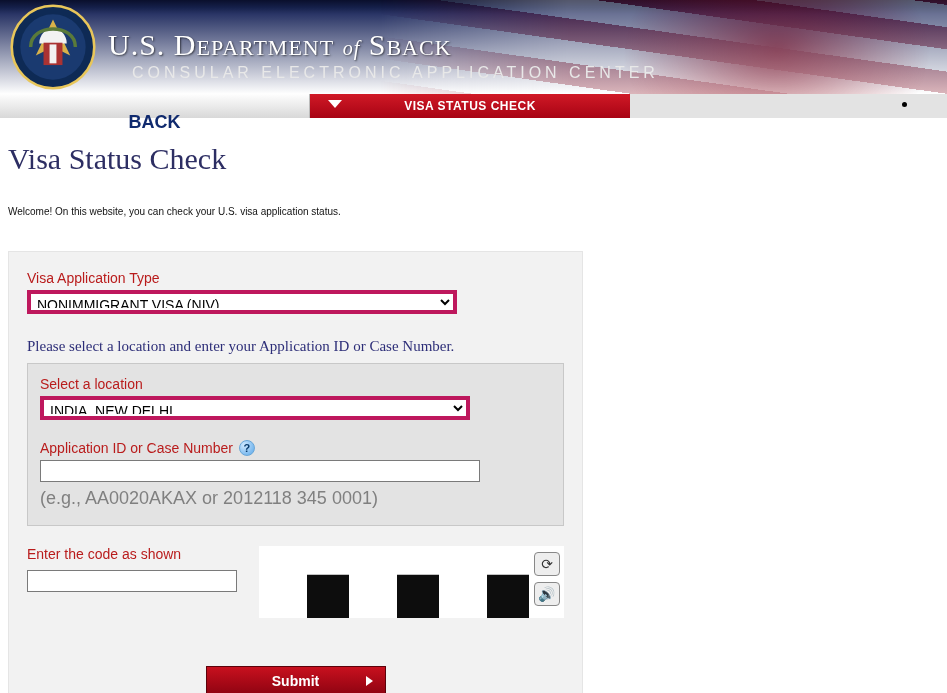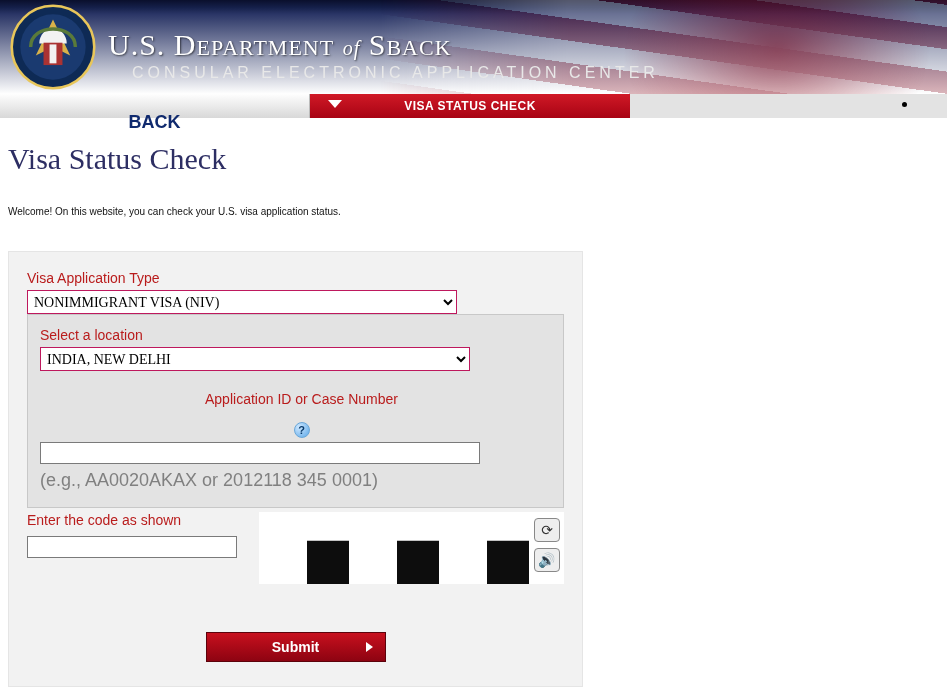--- a/index.html
+++ b/index.html
@@ -84,40 +84,40 @@
   .welcome { font-size:10px; color:#111; margin-bottom:34px;}
   .form-panel {
     width: 575px;
     background:#f2f2f2;
     border:1px solid #e5e5e5;
     padding: 18px 18px 24px 18px;
   }
   .label { font-size:14px; color:#b91c1c; margin-bottom:4px;}
   select.wide, input.text-wide {
     width:430px; font-size:14px; padding:2px 2px; height:24px;
-    border:1px solid #be185d; background:#fff; font-family:Liberation Serif, serif;
+    border:4px solid #be185d; background:#fff; font-family:Liberation Sans, sans-serif;
   }
   .mid-instr {
     color:#2d2e78; font-family:"Times New Roman",serif; font-size:15px;
     margin:24px 0 8px 0;
   }
   .inner-box {
     background:#e3e3e3; border:1px solid #c8c8c8; padding:12px 0 16px 12px;
   }
-  .appid-row { display:flex; align-items:center; gap:15px;flex-direction:column;}
+  .appid-row { display:flex; align-items:flex-start; gap:6px;}
   .help-icon {
     width:16px;height:16px;border-radius:50%;
     background:radial-gradient(circle at 30% 30%, #cfe8ff, #5aa7e8);
     display:inline-flex;align-items:center;justify-content:center;
     color:#083a6b;font-size:11px;font-weight:bold;border:1px solid #6aa7d8;
     cursor:pointer;
   }
   input.appid { width:440px; height:22px; border:1px solid #7a7a7a; margin-top:4px;}
   .example { color:#808080; font-size:18px; margin-top:6px;}
-  .captcha-row { display:flex; gap:22px; margin-top:4px; align-items:flex-start;}
+  .captcha-row { display:flex; gap:22px; margin-top:20px; align-items:flex-start;}
   .captcha-left { }
   input.code { width:210px; height:22px; border:1px solid #7a7a7a; margin-top:4px;}
   .captcha-box {
     width:310px; height:72px; position:relative; background:#fff; overflow:hidden;
   }
   .captcha-bars {
     position:absolute; inset:0;
     background: repeating-linear-gradient(90deg,#fff 0 48px,#000 48px 90px);
     opacity:0.95;
     clip-path: polygon(0 40%,100% 40%,100% 100%,0 100%);
@@ -191,20 +191,21 @@
   <h1 class="title">Visa Status Check</h1>
   <div class="welcome">Welcome! On this website, you can check your U.S. visa application status.</div>
 
   <div class="form-panel">
 
     <div class="label">Visa Application Type</div>
     <select class="wide">
       <option selected="">NONIMMIGRANT VISA (NIV)</option>
     </select>
 
+    <div class="mid-instr">Please select a location and enter your Application ID or Case Number.</div>
 
     <div class="inner-box">
       <div class="label">Select a location</div>
       <select class="wide">
         <option selected="">INDIA, NEW DELHI</option>
       </select>
 
       <div style="height:20px"></div>
 
       <div class="appid-row">

